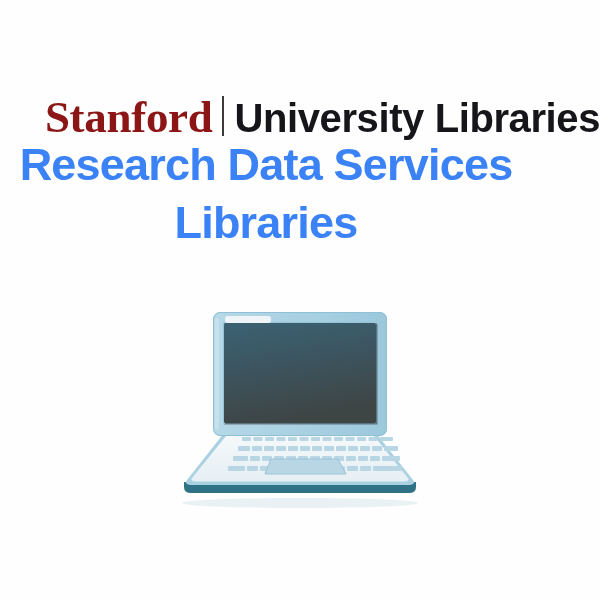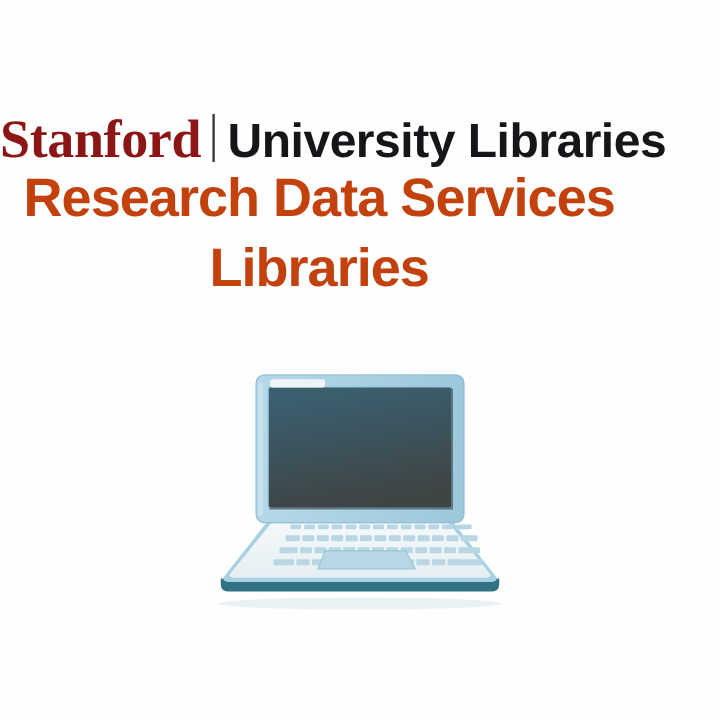--- a/index.html
+++ b/index.html
@@ -24,21 +24,21 @@
   }
 
   
   .lockup {
     position: absolute;
     top: 62px;
     left: 0;
     width: 600px;
     display: flex;
     align-items: baseline;
-    justify-content: flex-start;
+    justify-content: flex-end;
     white-space: nowrap;
   }
   .lockup-stanford {
     font-family: "Liberation Serif", "DejaVu Serif", serif;
     font-weight: 700;
     font-size: 45px;
     line-height: 1;
     color: #8c1515;
     letter-spacing: -0.3px;
   }
@@ -66,21 +66,21 @@
   .headline {
     position: absolute;
     top: 136px;
     left: 0;
     width: 532px;
     text-align: center;
     font-family: "Liberation Sans", sans-serif;
     font-weight: 700;
     font-size: 45px;
     line-height: 1.28;
-    color: #c2410c;
+    color: #3b82f6;
     letter-spacing: -0.8px;
   }
   .headline-line { display: block; }
 
   
   .laptop-wrap {
     position: absolute;
     left: 170px;
     top: 300px;
     width: 260px;

